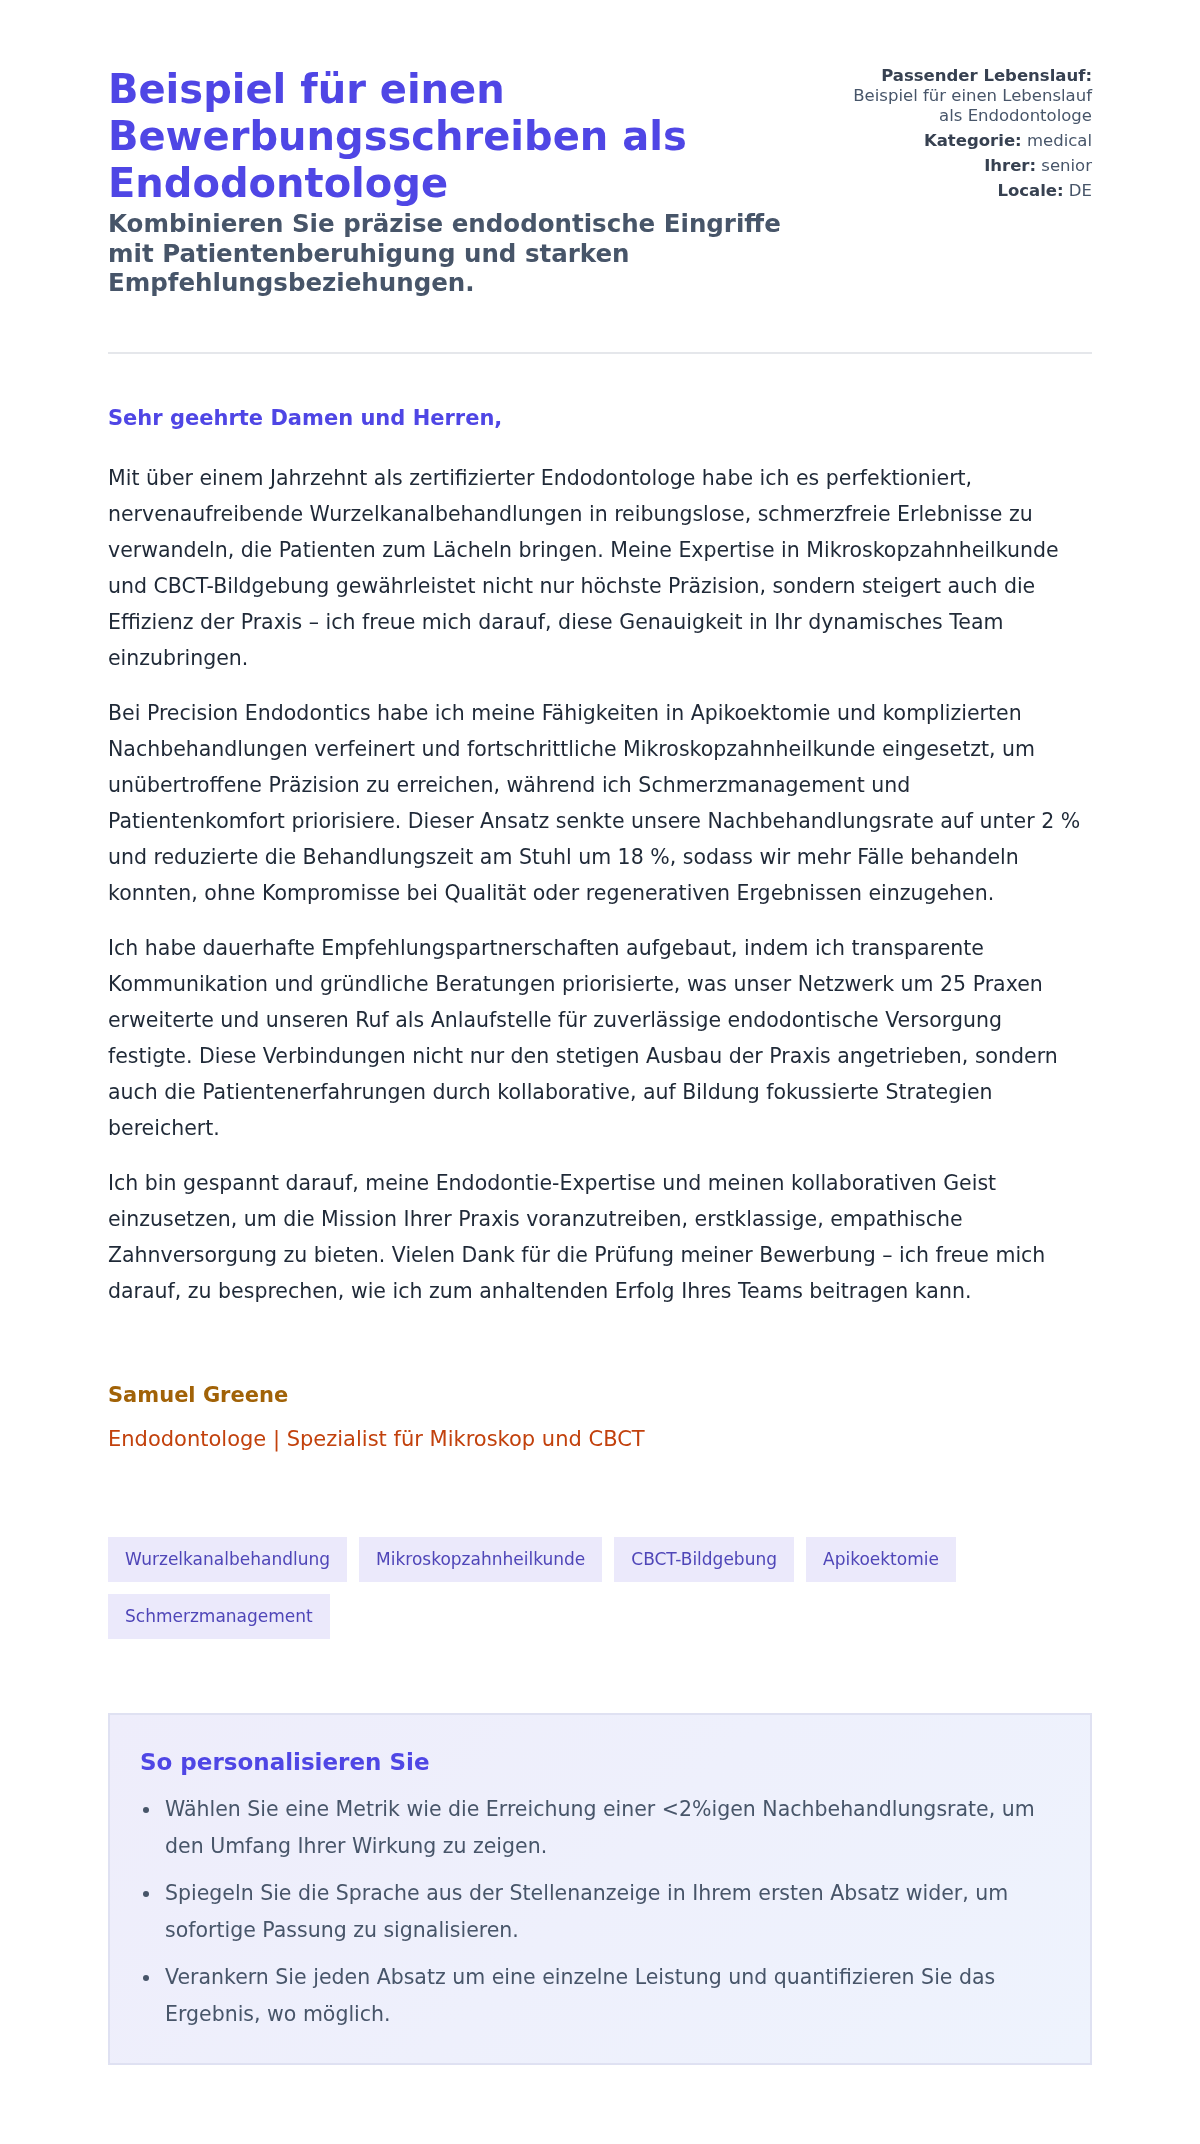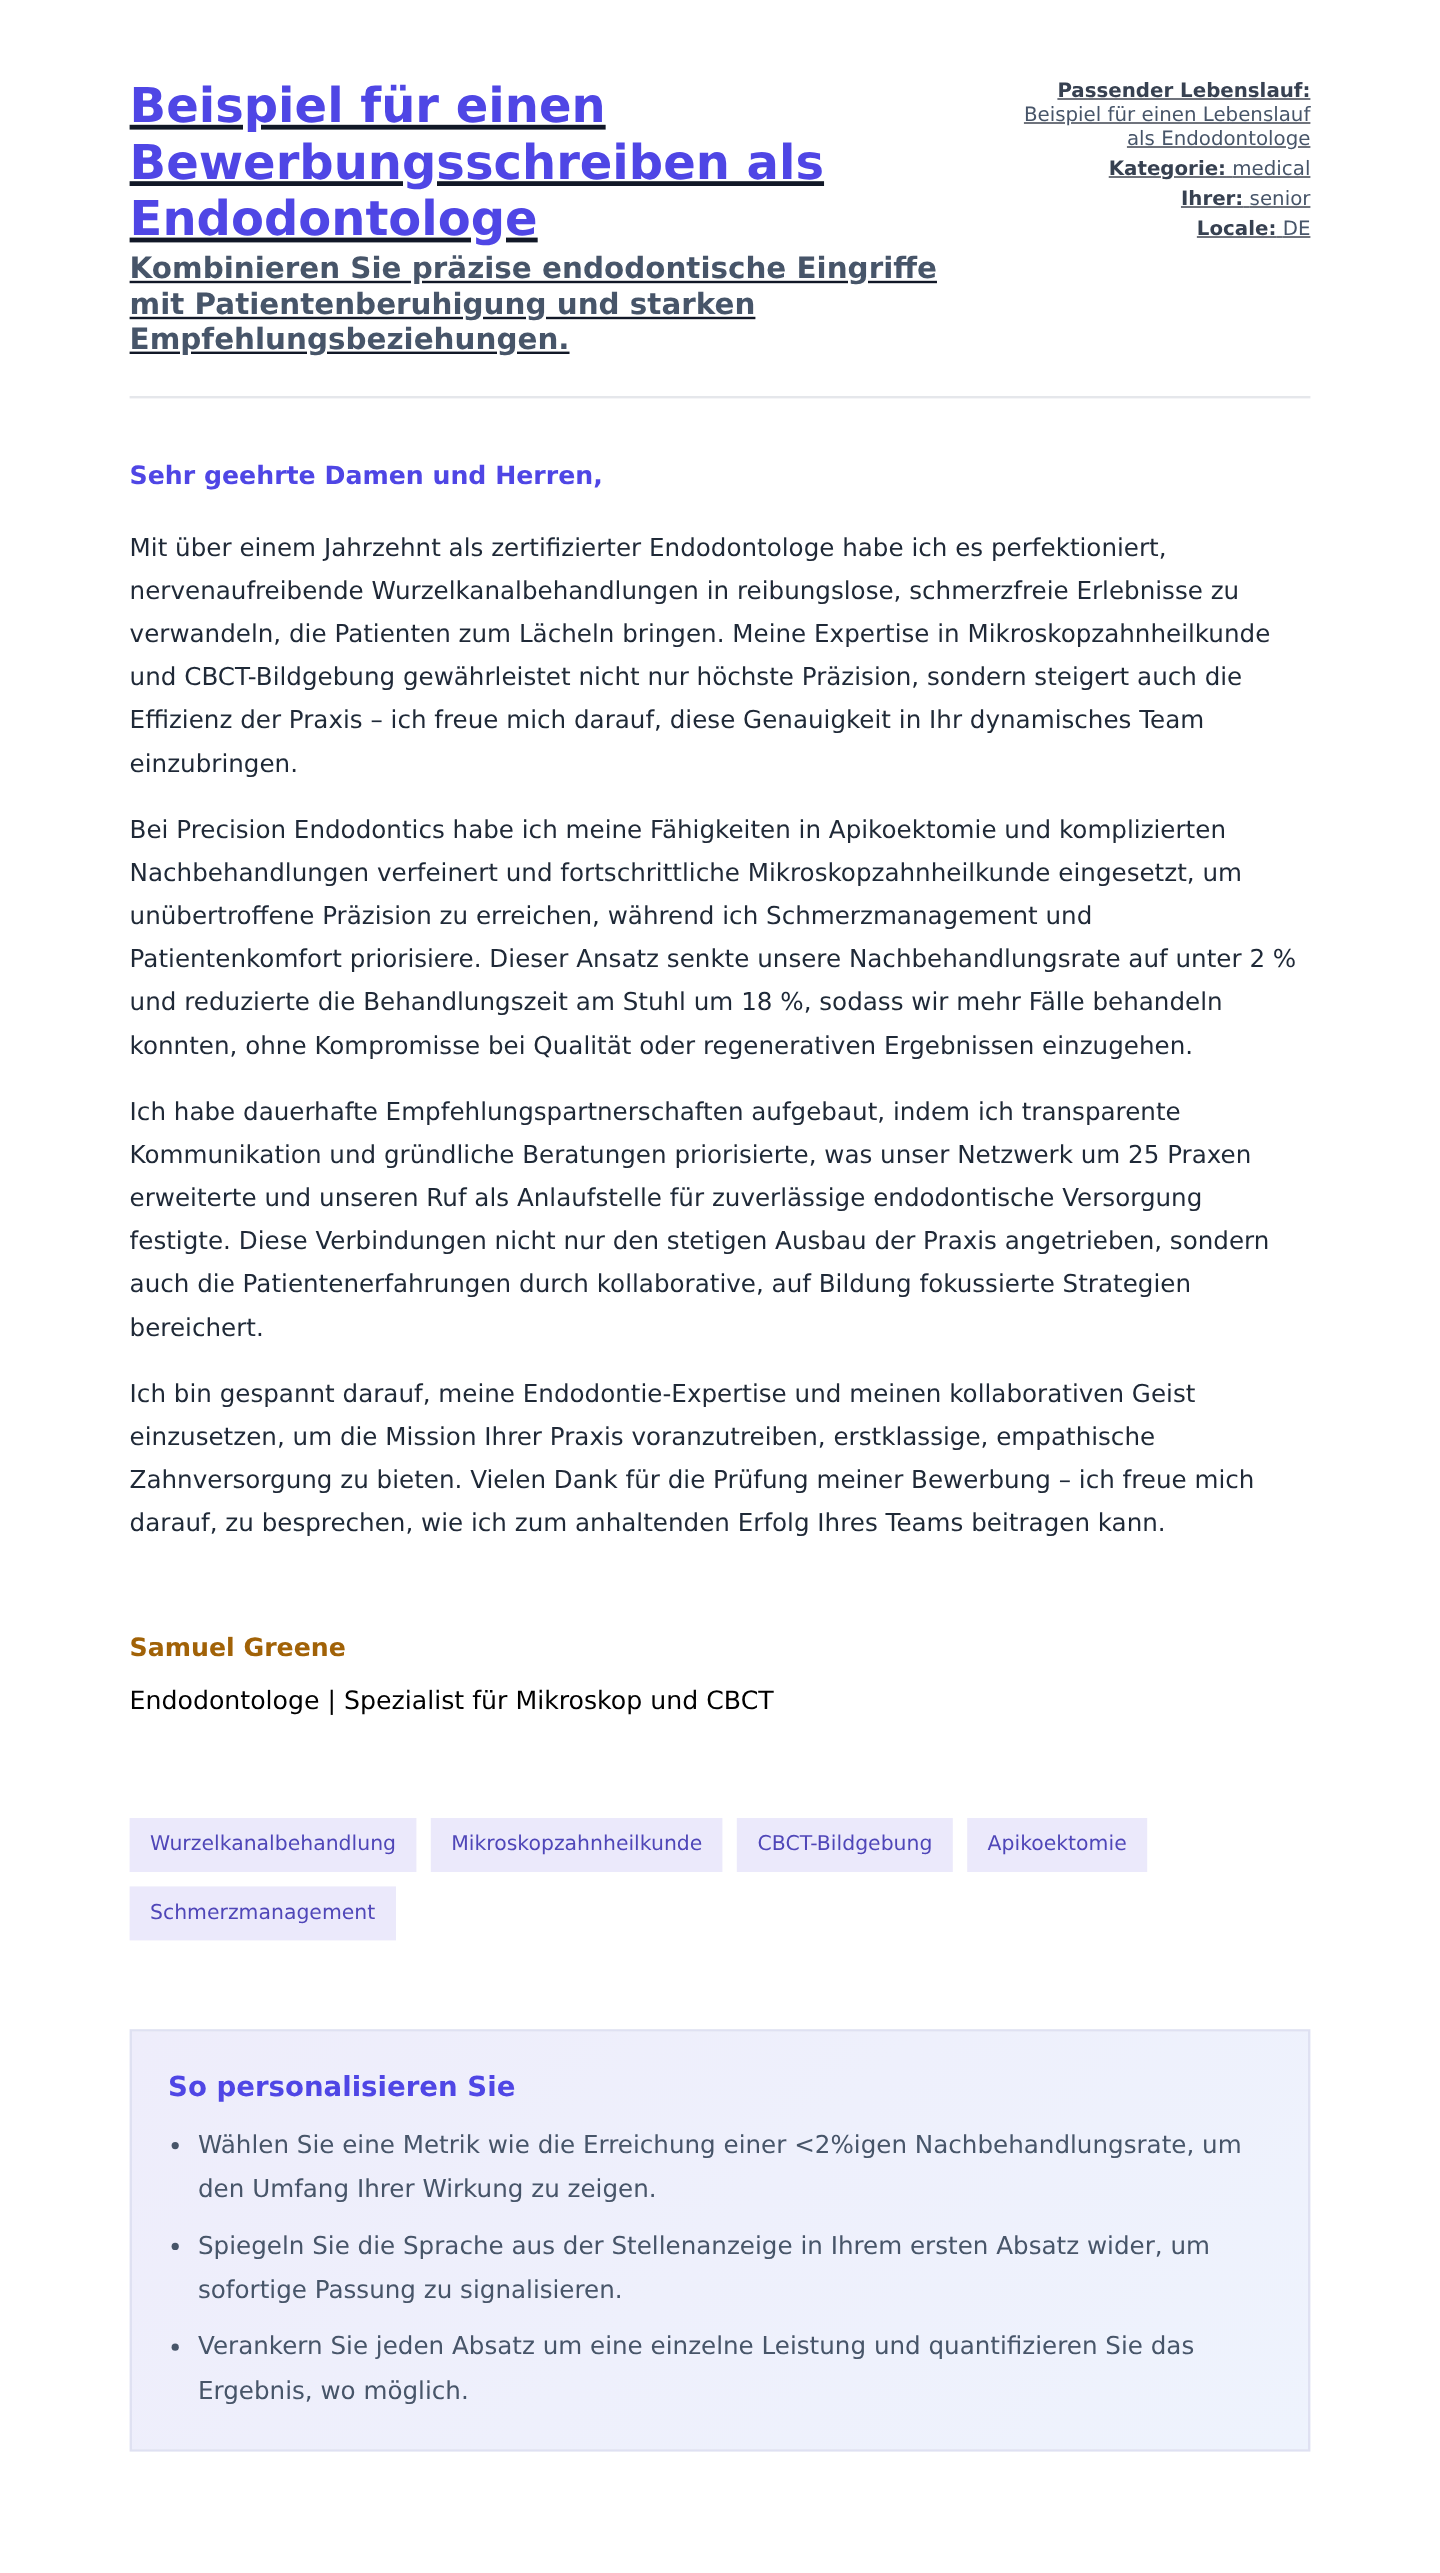--- a/index.html
+++ b/index.html
@@ -11,23 +11,22 @@
       color: #111827;
     }
     .page {
       width: 1200px;
       padding: 66px 108px 60px 108px;
     }
     .header {
       display: flex;
       justify-content: space-between;
       align-items: flex-start;
-      padding-bottom: 32px;
+      padding-bottom: 54px;
       border-bottom: 2px solid #e5e7eb;
-      text-decoration: underline;
     }
     .header-left { width: 700px; }
     .title {
       font-size: 40px;
       font-weight: bold;
       line-height: 47px;
       color: #4f46e5;
     }
     .subtitle {
       font-size: 24.5px;
@@ -65,21 +64,21 @@
 
     .signature { margin-top: 72px; }
     .sig-name {
       font-size: 21px;
       font-weight: bold;
       color: #a16207;
       line-height: 28px;
     }
     .sig-title {
       font-size: 21px;
-      color: #000000;
+      color: #c2410c;
       line-height: 28px;
       margin-top: 16px;
     }
 
     .tags {
       display: flex;
       flex-wrap: wrap;
       gap: 12px 12px;
       margin-top: 84px;
       width: 900px;

